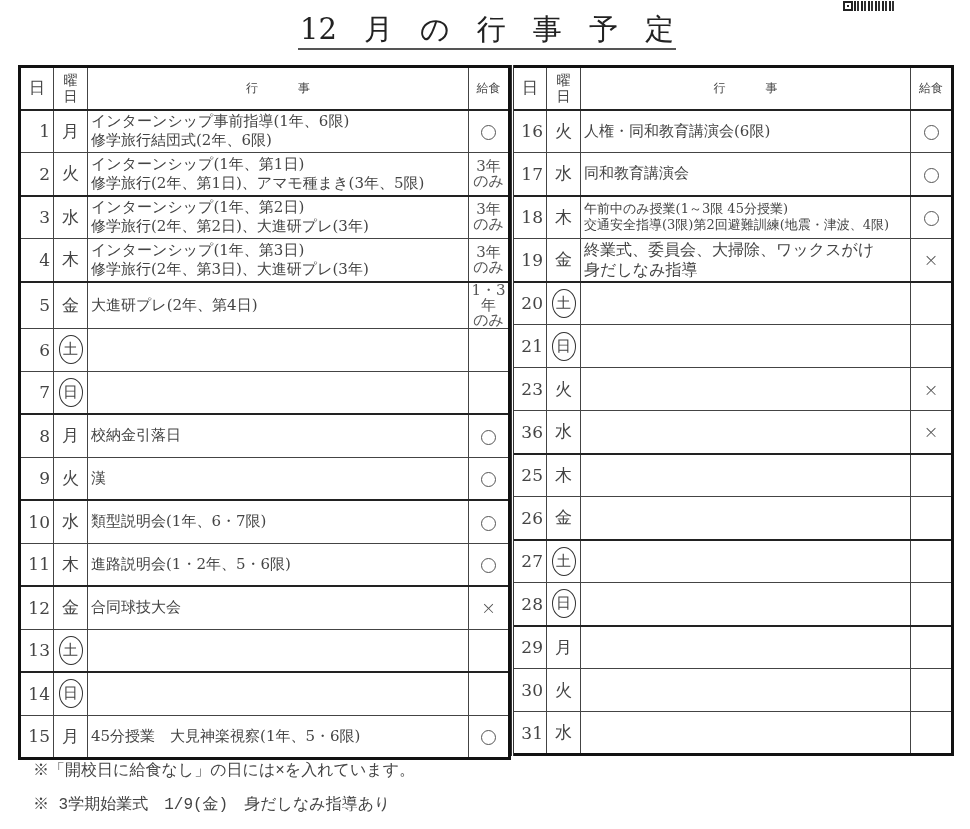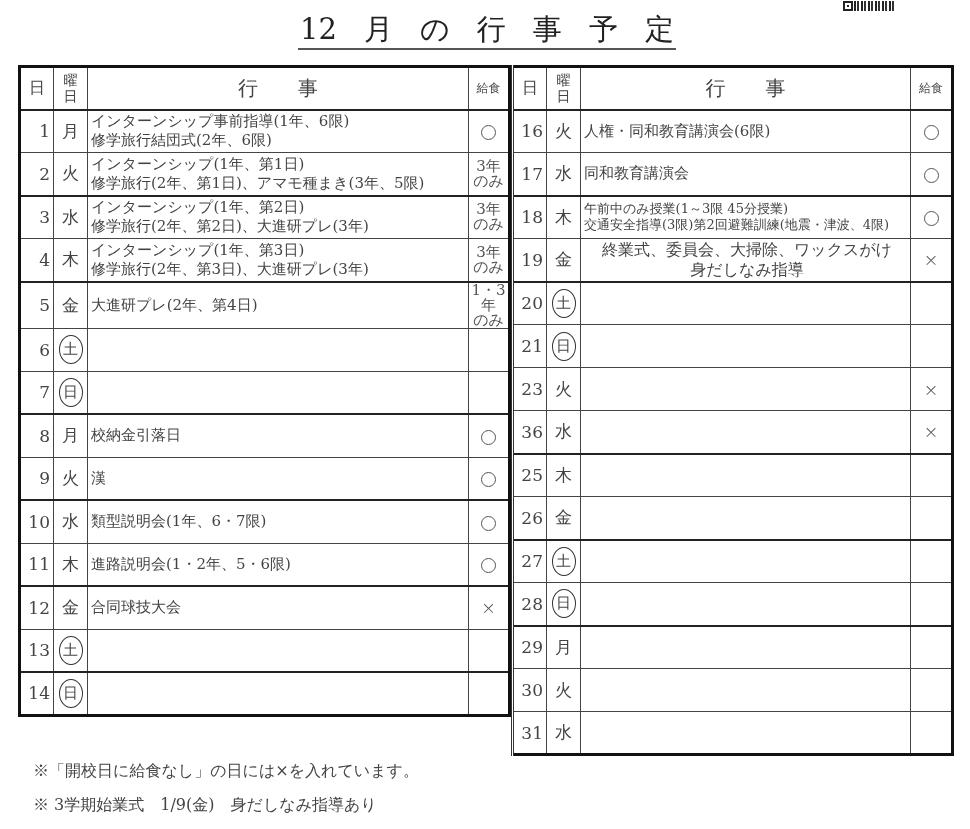--- a/index.html
+++ b/index.html
@@ -35,48 +35,48 @@
   }
   table.left { left: 18px; top: 65px; width: 493px; border: 3px solid #111; }
   table.right { left: 511px; top: 65px; width: 443px; border: 3px solid #111; border-left: 3px double #333; }
 
   table.cal tr.head { height: 43px; }
   table.cal tr.row { height: 43px; }
   table.cal tr.thick td { border-top: 2px solid #222; }
 
   th.h-day { font-size: 16px; }
   th.h-dow { font-size: 14px; line-height: 16px; }
-  th.h-event { font-size: 20px; letter-spacing: 40px; text-indent: 40px; }
+  th.h-event { font-size: 12px; letter-spacing: 40px; text-indent: 40px; }
   th.h-lunch { font-size: 12px; }
 
   td.day { text-align: right; padding-right: 3px !important; font-size: 17px; }
   td.dow { text-align: center; font-size: 17px; }
   td.dow .circ {
     display: inline-flex; align-items: center; justify-content: center;
     width: 24px; height: 29px; border: 1.3px solid #333; border-radius: 50%;
     font-size: 15px; line-height: 1;
   }
   td.event { text-align: left; padding-left: 3px !important; font-size: 15px; line-height: 19px; white-space: nowrap; }
   td.event.small { font-size: 13px; line-height: 16px; }
-  td.event.big { font-size: 16px; line-height: 20px; text-align: center; }
+  td.event.big { font-size: 16px; line-height: 20px; }
   td.event .line { display: block; }
   td.lunch { text-align: center; font-size: 17px; color: #555; }
   td.lunch .note { display: block; font-size: 15px; line-height: 15px; color: #555; }
   td.lunch .mark-o {
     display: inline-block; width: 15px; height: 15px; border: 1px solid #555; border-radius: 50%;
     vertical-align: middle;
   }
   td.lunch .mark-x { font-family: "DejaVu Sans", sans-serif; font-size: 18px; font-weight: 300; color: #555; }
 
   col.c-day { width: 34px; }
   col.c-dow { width: 34px; }
   col.c-lunch-l { width: 41px; }
   col.c-lunch-r { width: 42px; }
 
-  .notes { position: absolute; left: 33px; top: 758px; font-size: 16px; color: #444; }
+  .notes { position: absolute; left: 33px; top: 758px; font-size: 16px; color: #444; font-family: Liberation Mono, monospace; }
   .notes .note-line { height: 34px; line-height: 26px; white-space: pre; }
 </style>
 </head>
 <body>
 
 <div class="title">
   <span>12</span>
   <span>月</span>
   <span>の</span>
   <span>行</span>
@@ -220,20 +220,28 @@
         <td class="dow"><span class="circ">土</span></td>
         <td class="event"></td>
         <td class="lunch"></td>
       </tr>
       <tr class="row thick">
         <td class="day">14</td>
         <td class="dow"><span class="circ">日</span></td>
         <td class="event"></td>
         <td class="lunch"></td>
       </tr>
+      <tr class="row">
+        <td class="day">15</td>
+        <td class="dow">月</td>
+        <td class="event">
+          <span class="line">45分授業　大見神楽視察(1年、5・6限)</span>
+        </td>
+        <td class="lunch"><span class="mark-o"></span></td>
+      </tr>
     </tbody>
 </table>
 
 <table class="cal right">
   <colgroup>
     <col class="c-day">
       <col class="c-dow">
       <col>
       <col class="c-lunch-r">
   </colgroup>

